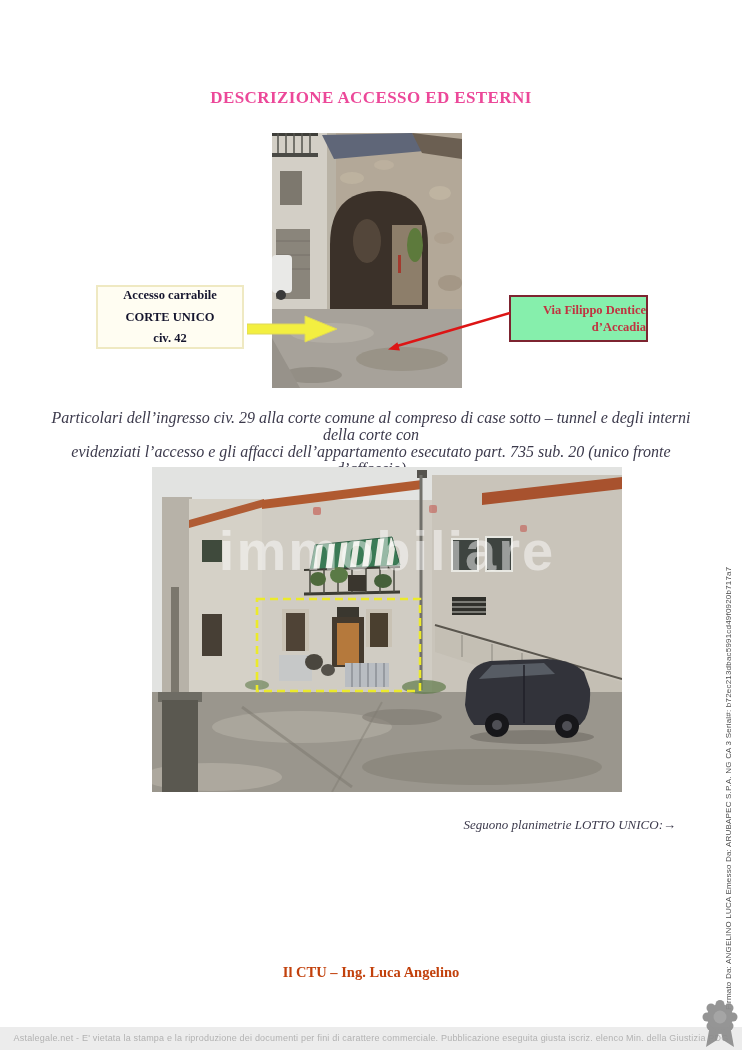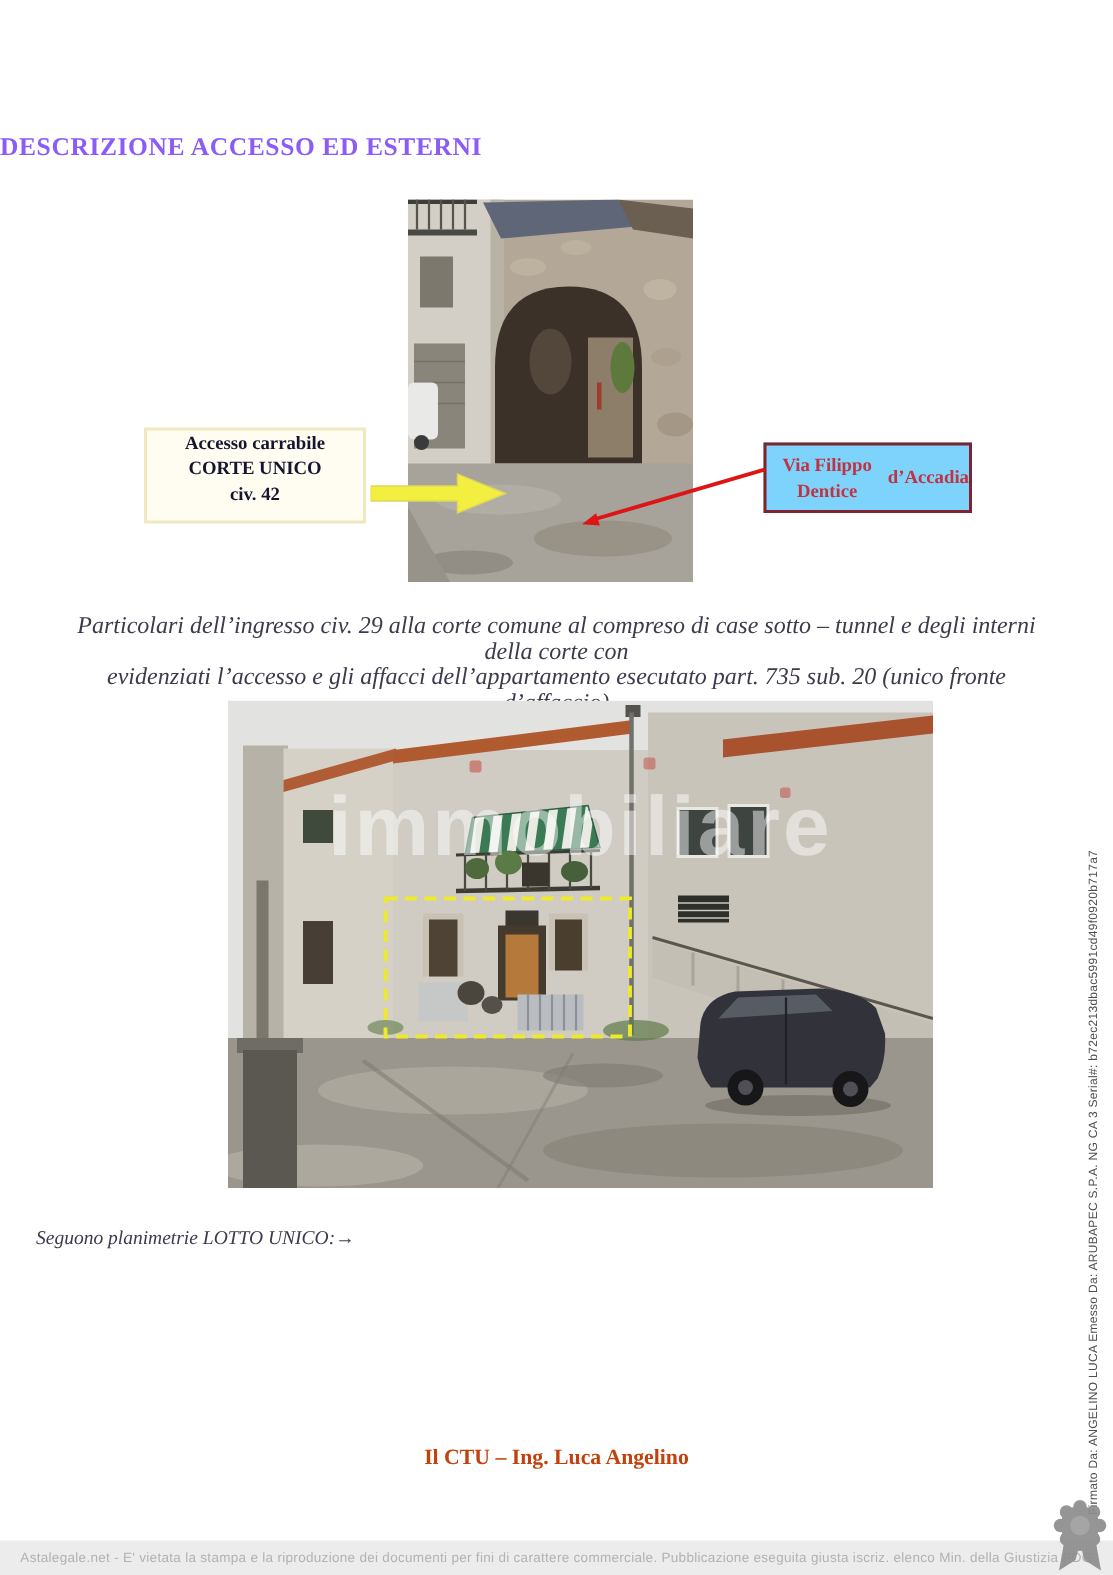--- a/index.html
+++ b/index.html
@@ -4,50 +4,50 @@
 <style>
   html,body{margin:0;padding:0;background:#888;}
   .page{
     position:relative;width:742px;height:1050px;margin:0 auto;
     background:#ffffff;overflow:hidden;
     font-family:"Liberation Serif","DejaVu Serif",serif;
   }
   *{box-sizing:border-box;}
   .title{
     position:absolute;top:88px;left:0;width:100%;
-    text-align:left;font-size:17px;font-weight:bold;color:#8b5cf6;
+    text-align:center;font-size:17px;font-weight:bold;color:#ec4899;
     letter-spacing:.4px;margin:0;
   }
   .photo{position:absolute;display:block;}
   .photo1{left:272px;top:133px;width:190px;height:255px;}
   .photo2{left:152px;top:467px;width:470px;height:325px;}
   .access-box{
     position:absolute;left:96px;top:285px;width:148px;height:64px;
     background:#fffdf2;border:2px solid #efe9c2;
-    display:flex;flex-direction:column;align-items:center;justify-content:flex-start;
+    display:flex;flex-direction:column;align-items:center;justify-content:space-between;
     font-size:12.5px;font-weight:bold;color:#15152e;line-height:1.35;
     text-align:center;
   }
   .street-box{
     position:absolute;left:509px;top:295px;width:139px;height:47px;
-    background:#7dd3fc;border:2px solid #7d2430;
-    display:flex;flex-direction:row;align-items:center;justify-content:center;
+    background:#86efac;border:2px solid #7d2430;
+    display:flex;flex-direction:column;align-items:flex-end;justify-content:center;
     font-size:12.5px;font-weight:bold;color:#c03340;line-height:1.3;
     text-align:center;
   }
   .yellow-arrow{position:absolute;left:247px;top:315px;z-index:6;}
   .red-arrow{position:absolute;left:384px;top:303px;z-index:6;}
   .caption{
     position:absolute;left:40px;top:409px;width:662px;
     text-align:center;font-style:italic;font-size:16px;color:#3c3a4c;
     line-height:17px;
   }
   .seguono{
     position:absolute;left:0;top:817px;width:676px;
-    text-align:left;font-style:italic;font-size:13px;color:#3c3a4c;padding-left:24px;
+    text-align:right;font-style:italic;font-size:13px;color:#3c3a4c;padding-left:24px;
   }
   .ctu{
     position:absolute;left:0;top:964px;width:100%;
     text-align:center;font-size:14.5px;font-weight:bold;color:#c2410c;
   }
   .vert-sig{
     position:absolute;left:724px;top:1010px;width:490px;height:13px;
     transform:rotate(-90deg);transform-origin:0 0;
     font-family:"Liberation Sans","DejaVu Sans",sans-serif;
     font-size:8px;color:#4d4d4d;white-space:nowrap;letter-spacing:.2px;

